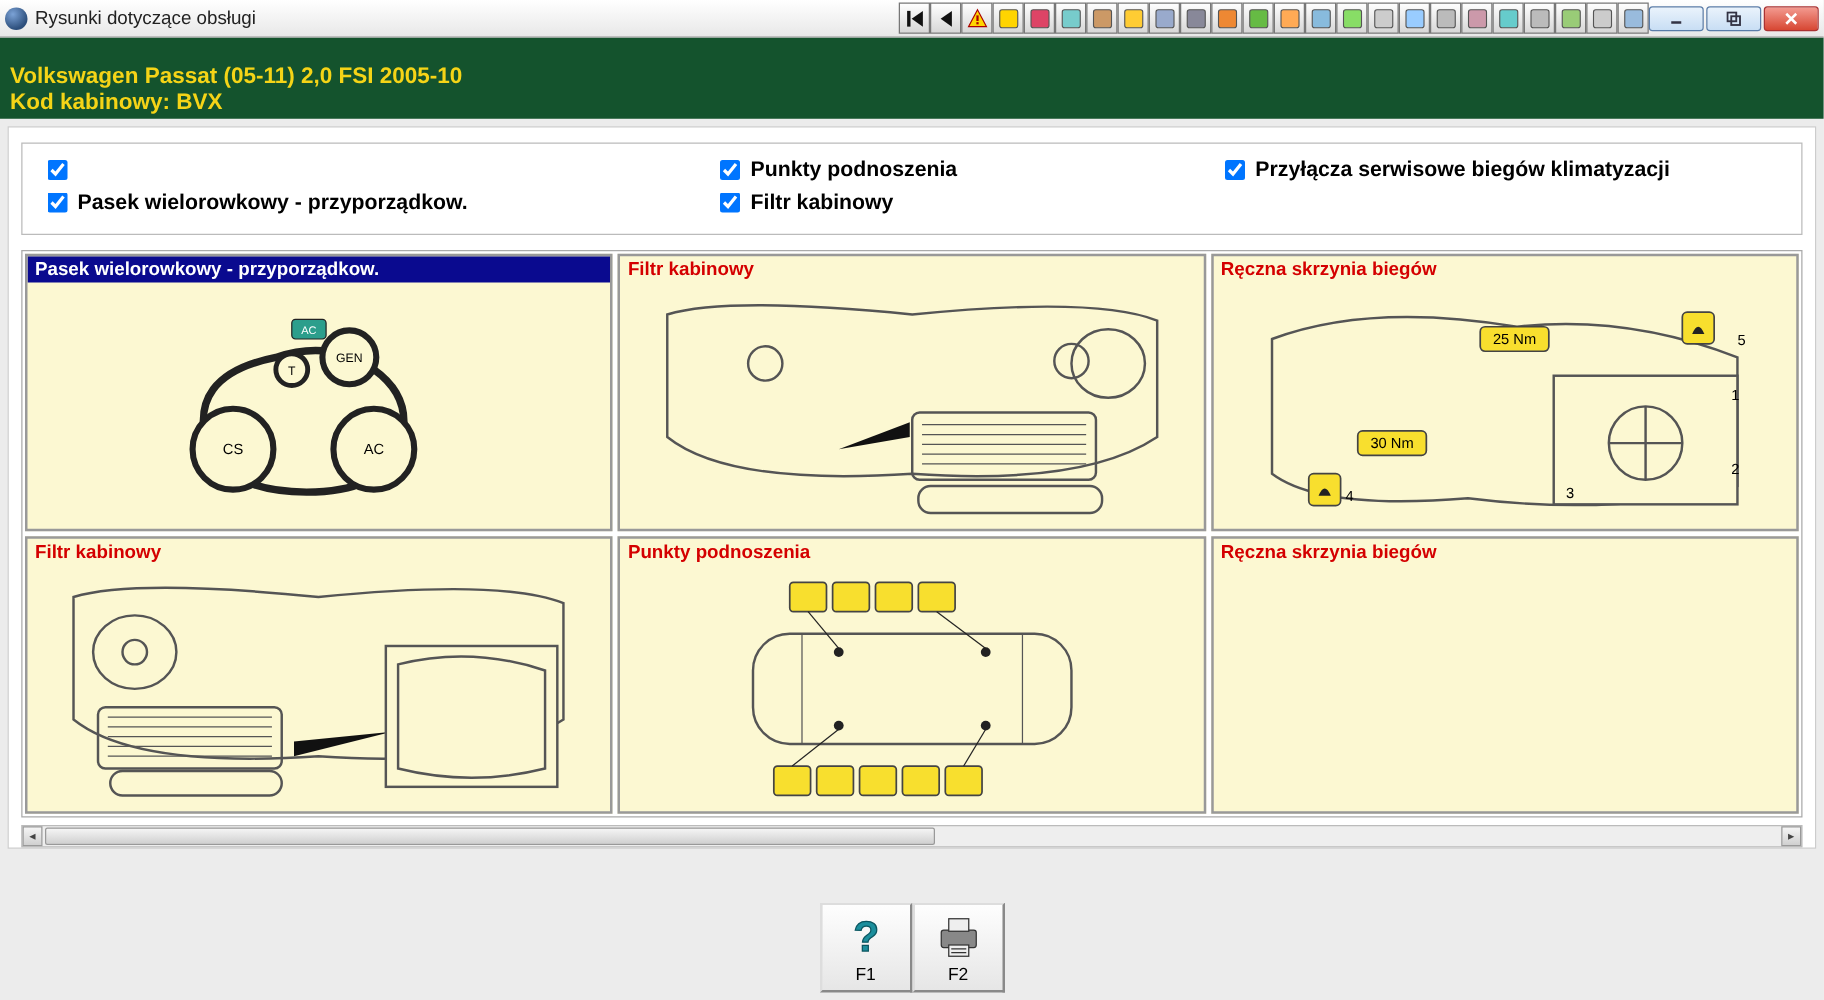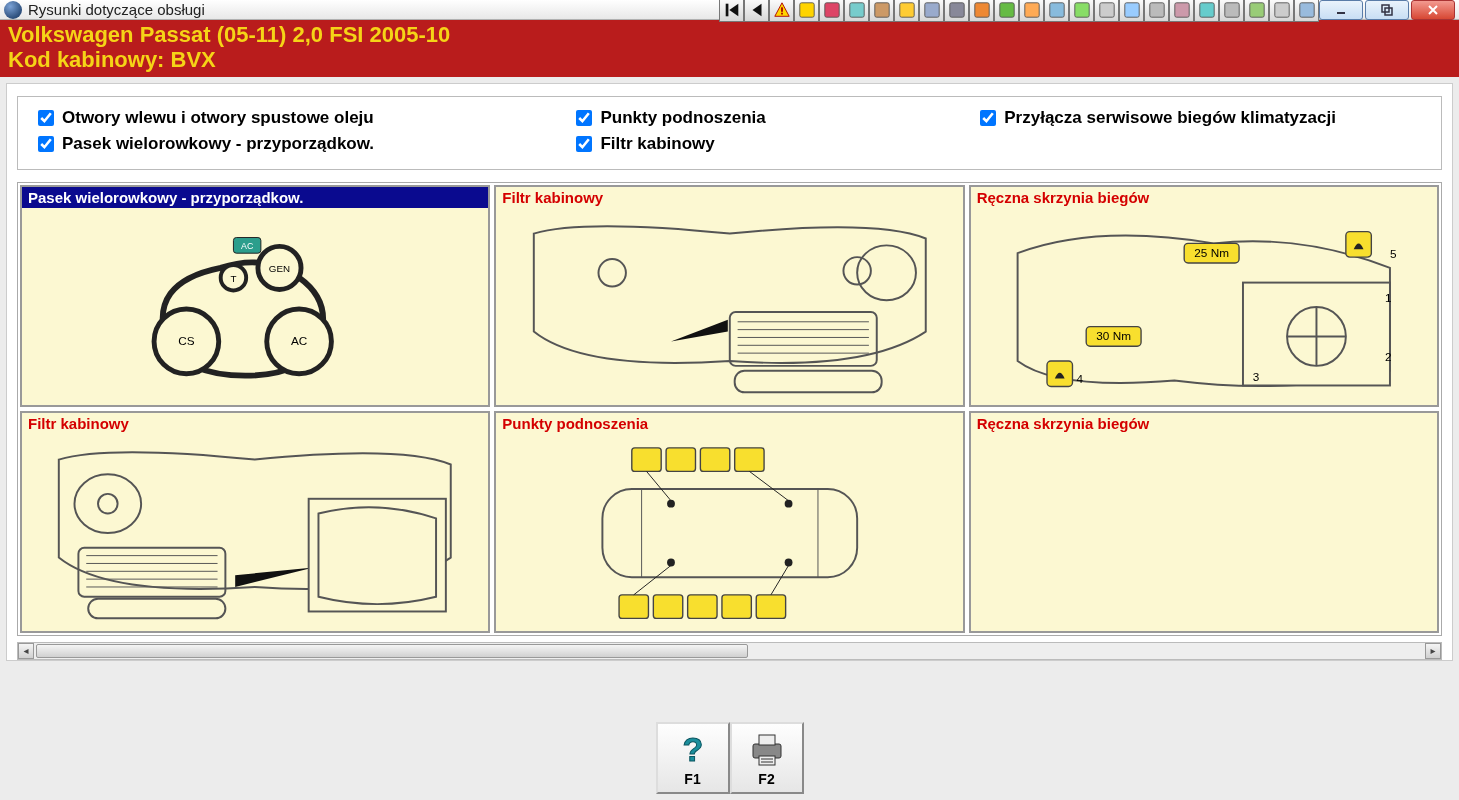--- a/index.html
+++ b/index.html
@@ -6,21 +6,21 @@
   html, body {
     margin: 0; padding: 0;
     font-family: Arial, sans-serif;
     font-size: 14px;
     background: #ececec;
     width: 1459px;
     height: 800px;
     overflow: hidden;
   }
   .titlebar {
-    height: 20px;
+    height: 30px;
     background: linear-gradient(to bottom, #fff, #e8e8e8);
     border-bottom: 1px solid #b0b0b0;
     display: flex;
     align-items: center;
     padding: 0 4px;
     position: relative;
   }
   .titlebar .app-icon {
     width: 18px; height: 18px;
     border-radius: 50%;
@@ -57,25 +57,25 @@
     background: linear-gradient(to bottom,#eaf3fc,#c8def4);
     display: flex; align-items: center; justify-content: center;
     font-size: 11px; color: #335; cursor:pointer;
   }
   .winbtn.close {
     background: linear-gradient(to bottom,#f39a90,#d74733);
     border-color:#a33;
     color:#fff; font-weight:bold;
   }
   .vehicle-bar {
-    background: #b91c1c;
+    background: #14532d;
     color: #f5d417;
-    padding: 2px 8px 4px 8px;
+    padding: 20px 8px 4px 8px;
     font-weight: bold;
-    font-size: 22px;
+    font-size: 18px;
     line-height: 1.15;
   }
   .content {
     background: #fff;
     margin: 6px;
     border: 1px solid #ccc;
   }
   .check-panel {
     border: 1px solid #bbb;
     margin: 12px 10px;
@@ -152,21 +152,21 @@
     gap: 0;
   }
   .fnbtn {
     width: 74px; height: 72px;
     border: 2px outset #ddd;
     background: linear-gradient(to bottom,#fefefe,#e6e6e6);
     display: flex; flex-direction: column; align-items:center; justify-content:center;
     cursor:pointer;
   }
   .fnbtn .ico { height: 42px; display:flex; align-items:center; justify-content:center; }
-  .fnbtn .lbl { font-size: 14px; font-weight: bold; }
+  .fnbtn .lbl { font-size: 14px; font-weight: normal; }
   .fnbtn .lbl u { text-decoration: underline; }
   .tag {
     fill:#f8df2e; stroke:#444; stroke-width:1.4;
   }
 </style>
 </head>
 <body>
 
 <div class="titlebar">
   <div class="app-icon"></div>
@@ -321,21 +321,20 @@
 <div class="vehicle-bar">
   <div>Volkswagen   Passat (05-11) 2,0 FSI 2005-10</div>
   <div>Kod kabinowy: BVX</div>
 </div>
 
 <div class="content">
 
   <div class="check-panel">
     <label class="ck">
       <input type="checkbox" checked="" style="">
-      <span>Otwory wlewu i otwory spustowe oleju</span>
     </label>
     <label class="ck">
       <input type="checkbox" checked="" style="">
       <span>Punkty podnoszenia</span>
     </label>
     <label class="ck">
       <input type="checkbox" checked="" style="">
       <span>Przyłącza serwisowe biegów klimatyzacji</span>
     </label>
     <label class="ck">

